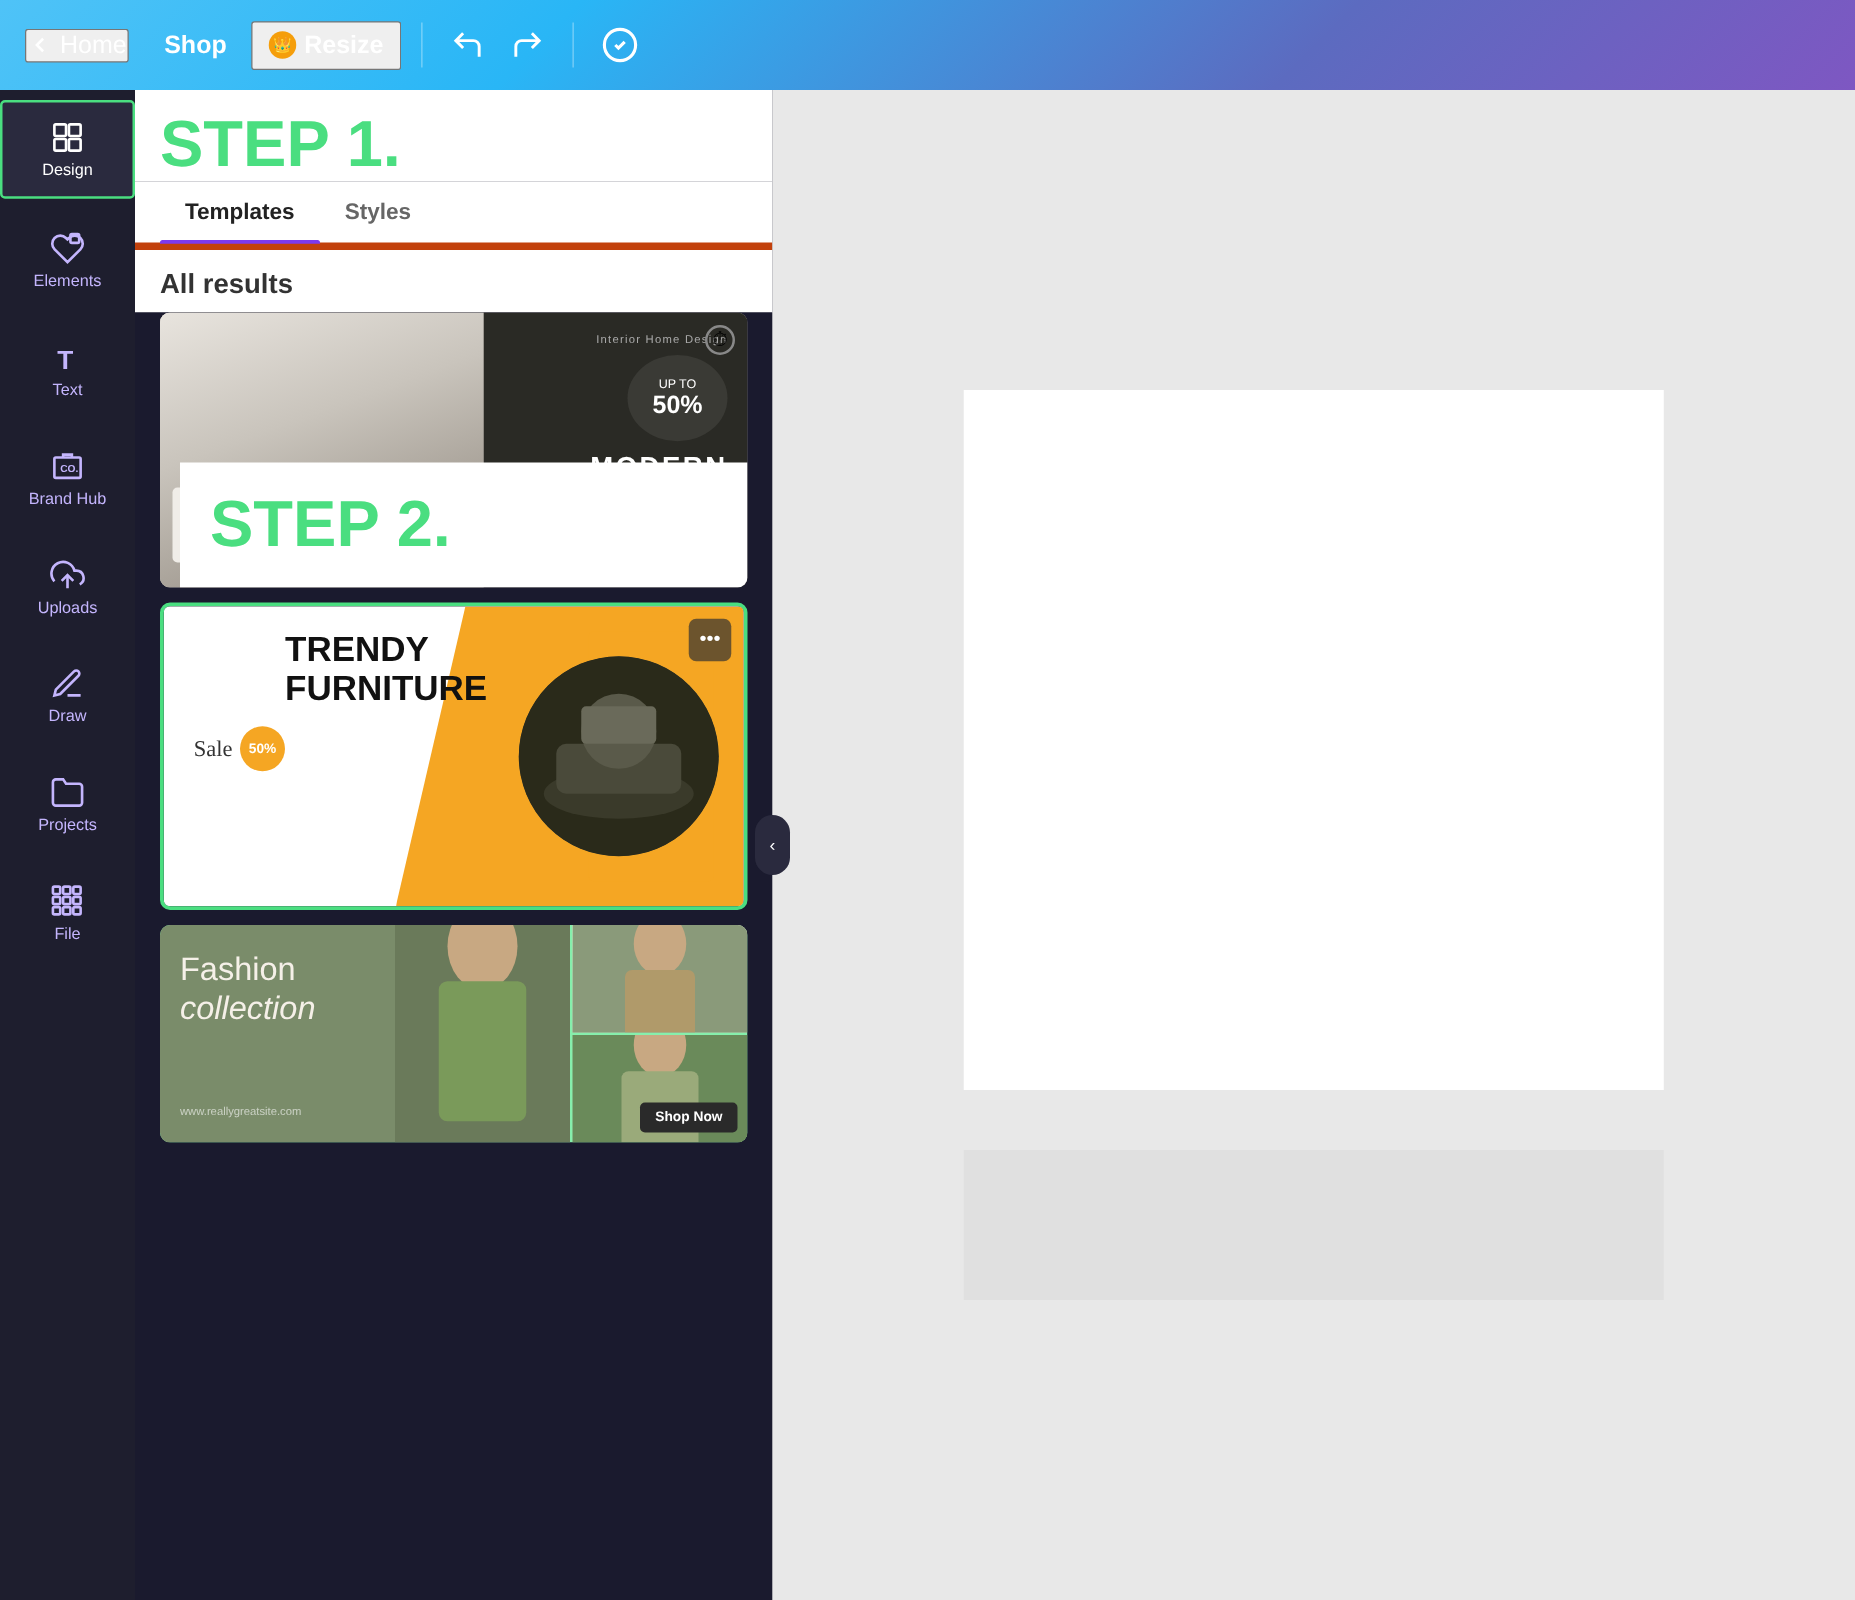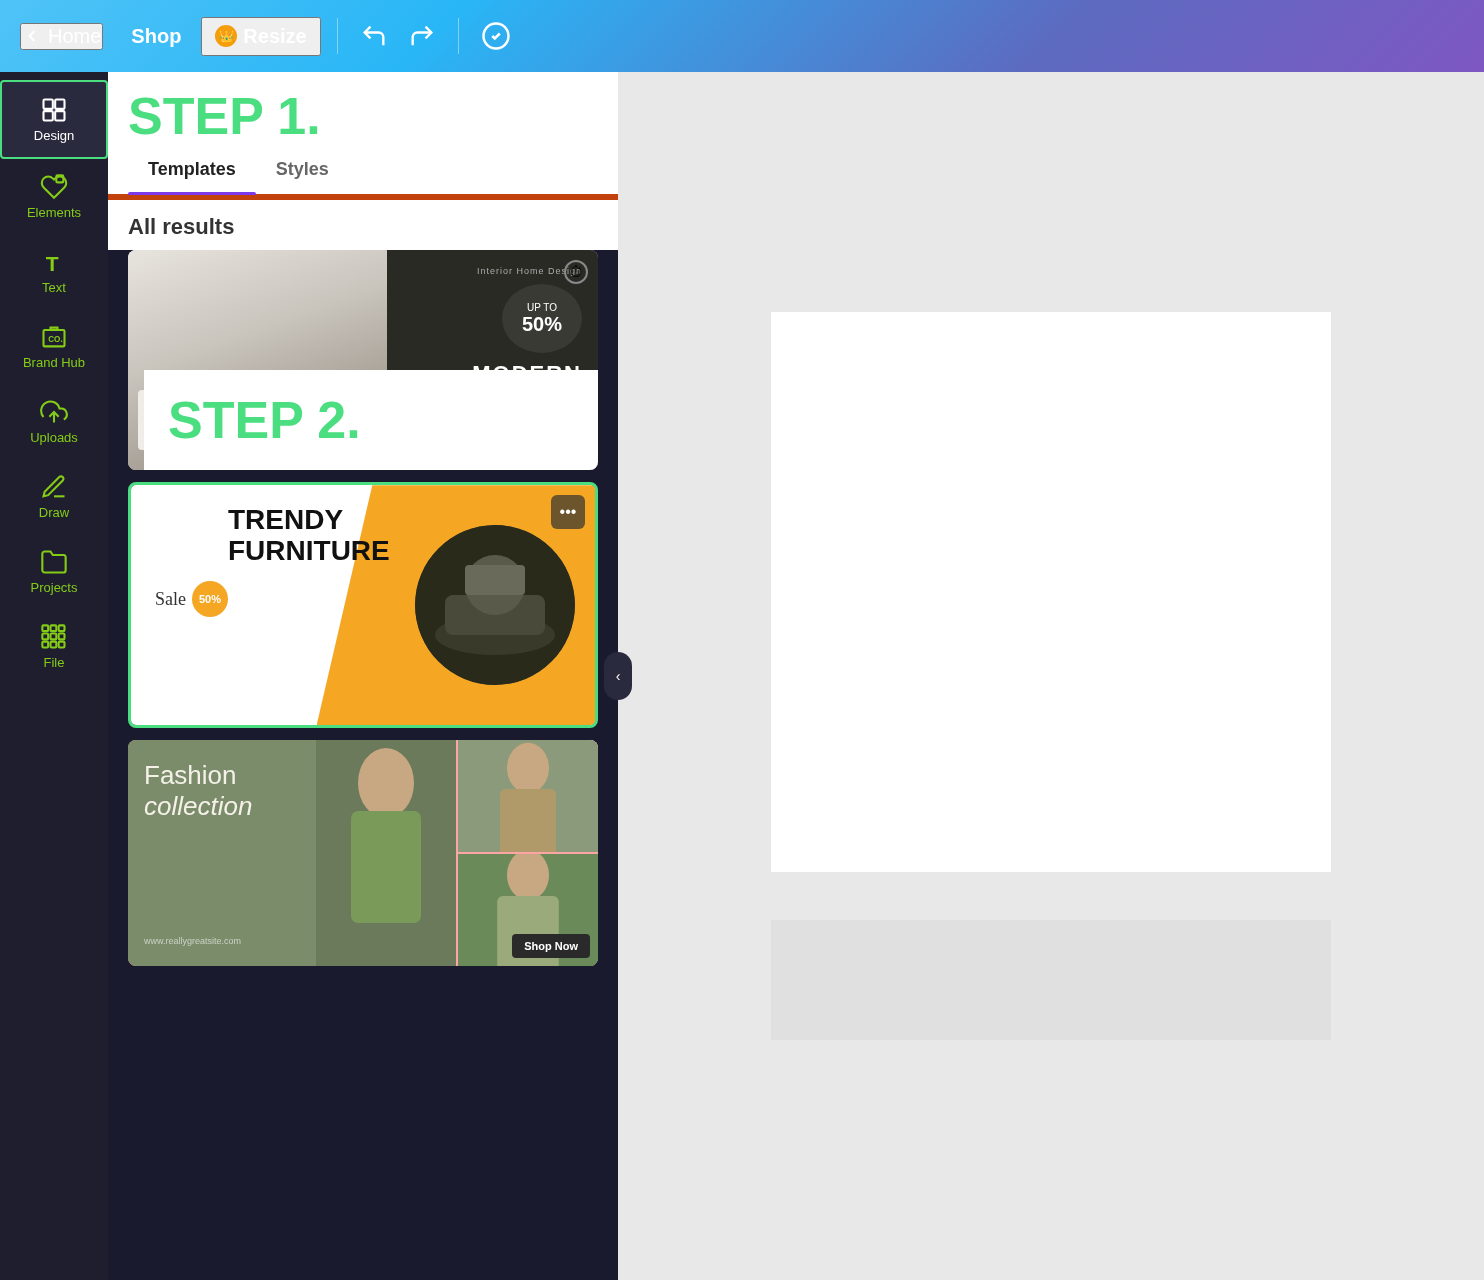--- a/index.html
+++ b/index.html
@@ -89,32 +89,32 @@
     }
 
     
     .sidebar-icons {
       width: 108px;
       background: #1e1e2e;
       display: flex;
       flex-direction: column;
       align-items: center;
       padding-top: 8px;
-      gap: 0;
+      gap: 12px;
       flex-shrink: 0;
     }
     .sidebar-item {
       display: flex;
       flex-direction: column;
       align-items: center;
       justify-content: center;
       width: 100%;
       padding: 14px 4px;
       cursor: pointer;
-      color: #84cc16;
+      color: #c4b5fd;
       font-size: 13px;
       gap: 4px;
       border: none;
       background: none;
     }
     .sidebar-item.active {
       background: #2a2a3e;
       color: white;
       border: 2px solid #4ade80;
       border-radius: 4px;
@@ -414,22 +414,22 @@
       display: flex;
       align-items: center;
       justify-content: center;
       cursor: pointer;
       font-size: 16px;
       z-index: 10;
     }
 
     
     .card-fashion {
-      height: 226px;
-      background: #fca5a5;
+      height: 174px;
+      background: #86efac;
       position: relative;
       overflow: hidden;
       display: flex;
     }
     .fashion-left {
       width: 40%;
       background: #7a8c6a;
       padding: 20px 16px;
       display: flex;
       flex-direction: column;

